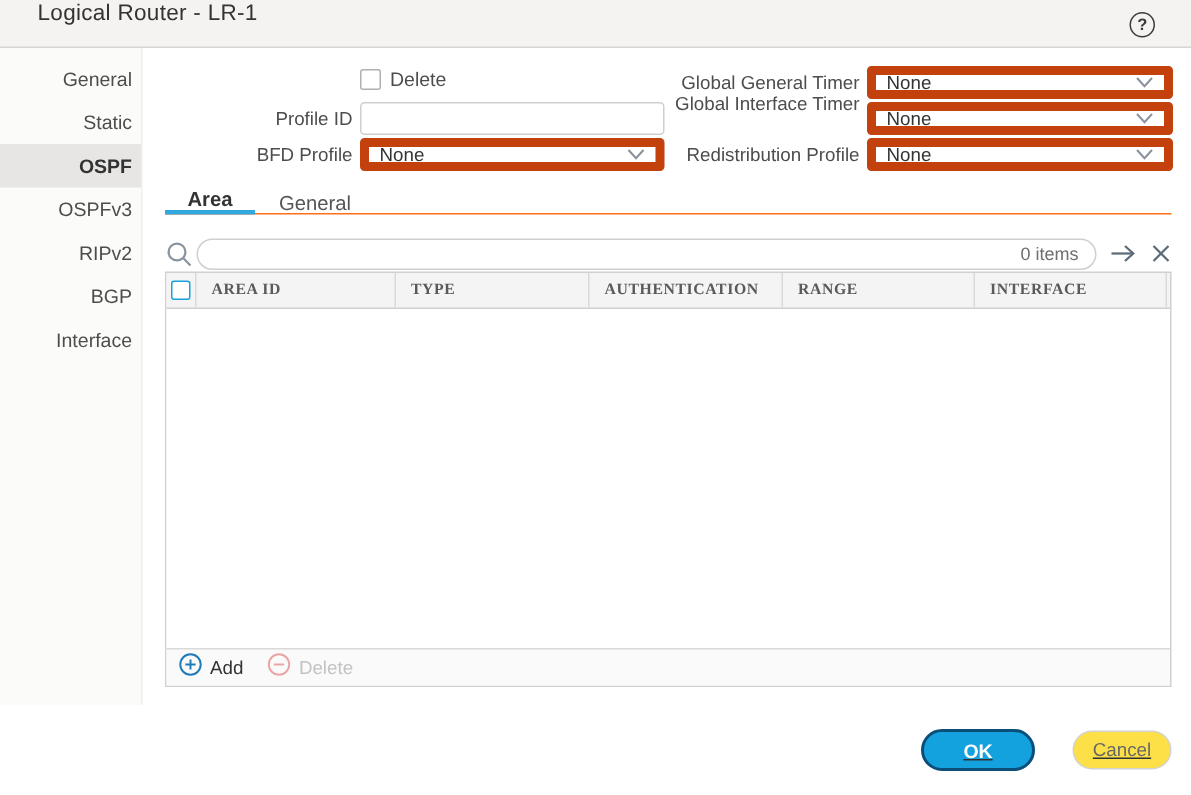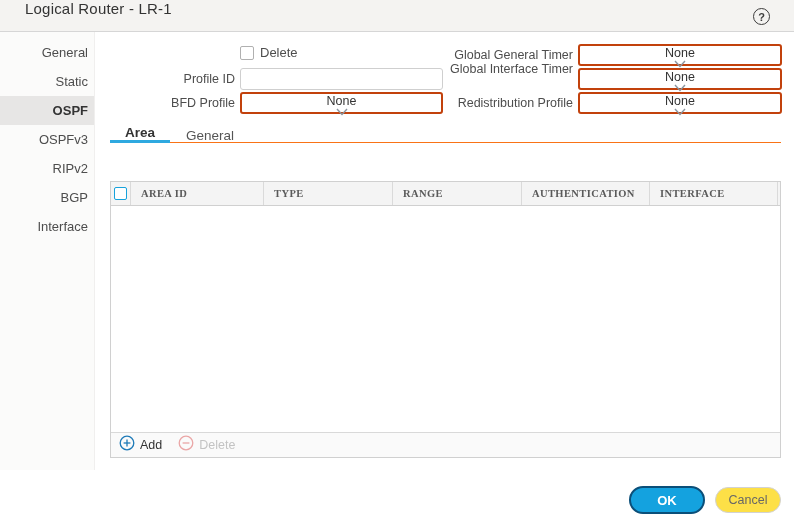--- a/index.html
+++ b/index.html
@@ -49,23 +49,23 @@
     width:14px; height:14px; border:1px solid #b0b0b0; background:#fff; border-radius:2px; cursor:pointer;
   }
   .enable-label { font-size:13px; color:#4d4d4d; }
 
   .text-input {
     position:absolute; left:145px; top:36px; width:203px; height:22px;
     border:1px solid #cfcfcf; border-radius:3px; background:#fff;
     font-family:inherit; font-size:12.5px; color:#333; padding:0 6px; outline:none;
   }
   .select {
-    position:absolute; height:22px; border:2px solid #c2410c; border-radius:3px; background:#fff;
+    position:absolute; height:22px; border:6px solid #c2410c; border-radius:3px; background:#fff;
     display:flex; align-items:center; justify-content:space-between;
-    font-size:12.5px; color:#333; padding:0 7px; cursor:pointer;flex-direction:column;
+    font-size:12.5px; color:#333; padding:0 7px; cursor:pointer;
   }
   .sel-bfd { left:145px; top:60px; width:203px; }
   .sel-ggt { left:483px; top:12px; width:204px; }
   .sel-git { left:483px; top:36px; width:204px; }
   .sel-rp  { left:483px; top:60px; width:204px; }
   .chev svg { display:block; }
 
   
   .tabbar {
     position:absolute; left:15px; right:13px; top:84px; height:27px;
@@ -116,21 +116,21 @@
     display:flex; align-items:center; padding-left:8px; gap:16px;
   }
   .action { display:flex; align-items:center; gap:5px; cursor:pointer; }
   .action-label { font-size:12.5px; color:#333; }
   .action.disabled { cursor:default; }
   .action.disabled .action-label { color:#c3c3c3; }
 
   
   .footerbar {
     flex:1 1 auto; display:flex; align-items:center; justify-content:flex-end;
-    gap:10px; padding-right:13px; background:#fff;
+    gap:25px; padding-right:13px; background:#fff;text-decoration:underline;
   }
   .btn {
     border-radius:14px; font-family:inherit; cursor:pointer; display:flex;
     align-items:center; justify-content:center;
   }
   .btn-ok {
     width:76px; height:28px; background:#14a2df; border:2px solid #0b4f79;
     color:#fff; font-size:13px; font-weight:bold;
   }
   .btn-cancel {
@@ -211,30 +211,53 @@
             </svg>
         </span>
       </div>
 
       <div class="tabbar">
         <div class="tab selected">Area</div>
         <div class="tab-divider"></div>
         <div class="tab">General</div>
       </div>
 
+      <div class="searchrow">
+        <span class="search-icon">
+          <svg width="19" height="19" viewBox="0 0 19 19">
+            <circle cx="8" cy="8" r="5.6" fill="none" stroke="#8a949e" stroke-width="1.5"></circle>
+            <line x1="12.2" y1="12.2" x2="17" y2="17" stroke="#8a949e" stroke-width="1.5"></line>
+          </svg>
+        </span>
+        <div class="search-pill">
+          <span class="items-count">0 items</span>
+        </div>
+        <span class="iconbtn">
+          <svg width="18" height="14" viewBox="0 0 18 14">
+            <line x1="1" y1="7" x2="15" y2="7" stroke="#5d6b79" stroke-width="1.5"></line>
+            <polyline points="10,2 15.5,7 10,12" fill="none" stroke="#5d6b79" stroke-width="1.5"></polyline>
+          </svg>
+        </span>
+        <span class="iconbtn">
+          <svg width="14" height="14" viewBox="0 0 14 14">
+            <line x1="2" y1="2" x2="12" y2="12" stroke="#5d6b79" stroke-width="1.5"></line>
+            <line x1="12" y1="2" x2="2" y2="12" stroke="#5d6b79" stroke-width="1.5"></line>
+          </svg>
+        </span>
+      </div>
 
       <div class="tablewrap">
         <div class="thead">
           <div class="th cbcell">
             <div class="checkbox header-cb"></div>
           </div>
           <div class="th">AREA ID</div>
           <div class="th">TYPE</div>
+          <div class="th">AUTHENTICATION</div>
           <div class="th">RANGE</div>
-          <div class="th">AUTHENTICATION</div>
           <div class="th">INTERFACE</div>
           <div class="th"></div>
         </div>
         <div class="tbody"></div>
         <div class="tfoot">
           <div class="action">
             <span>
               <svg width="16" height="16" viewBox="0 0 16 16">
                 <circle cx="8" cy="8" r="6.8" fill="none" stroke="#1e7ab8" stroke-width="1.3"></circle>
                 <line x1="8" y1="4.6" x2="8" y2="11.4" stroke="#1e7ab8" stroke-width="1.3"></line>

